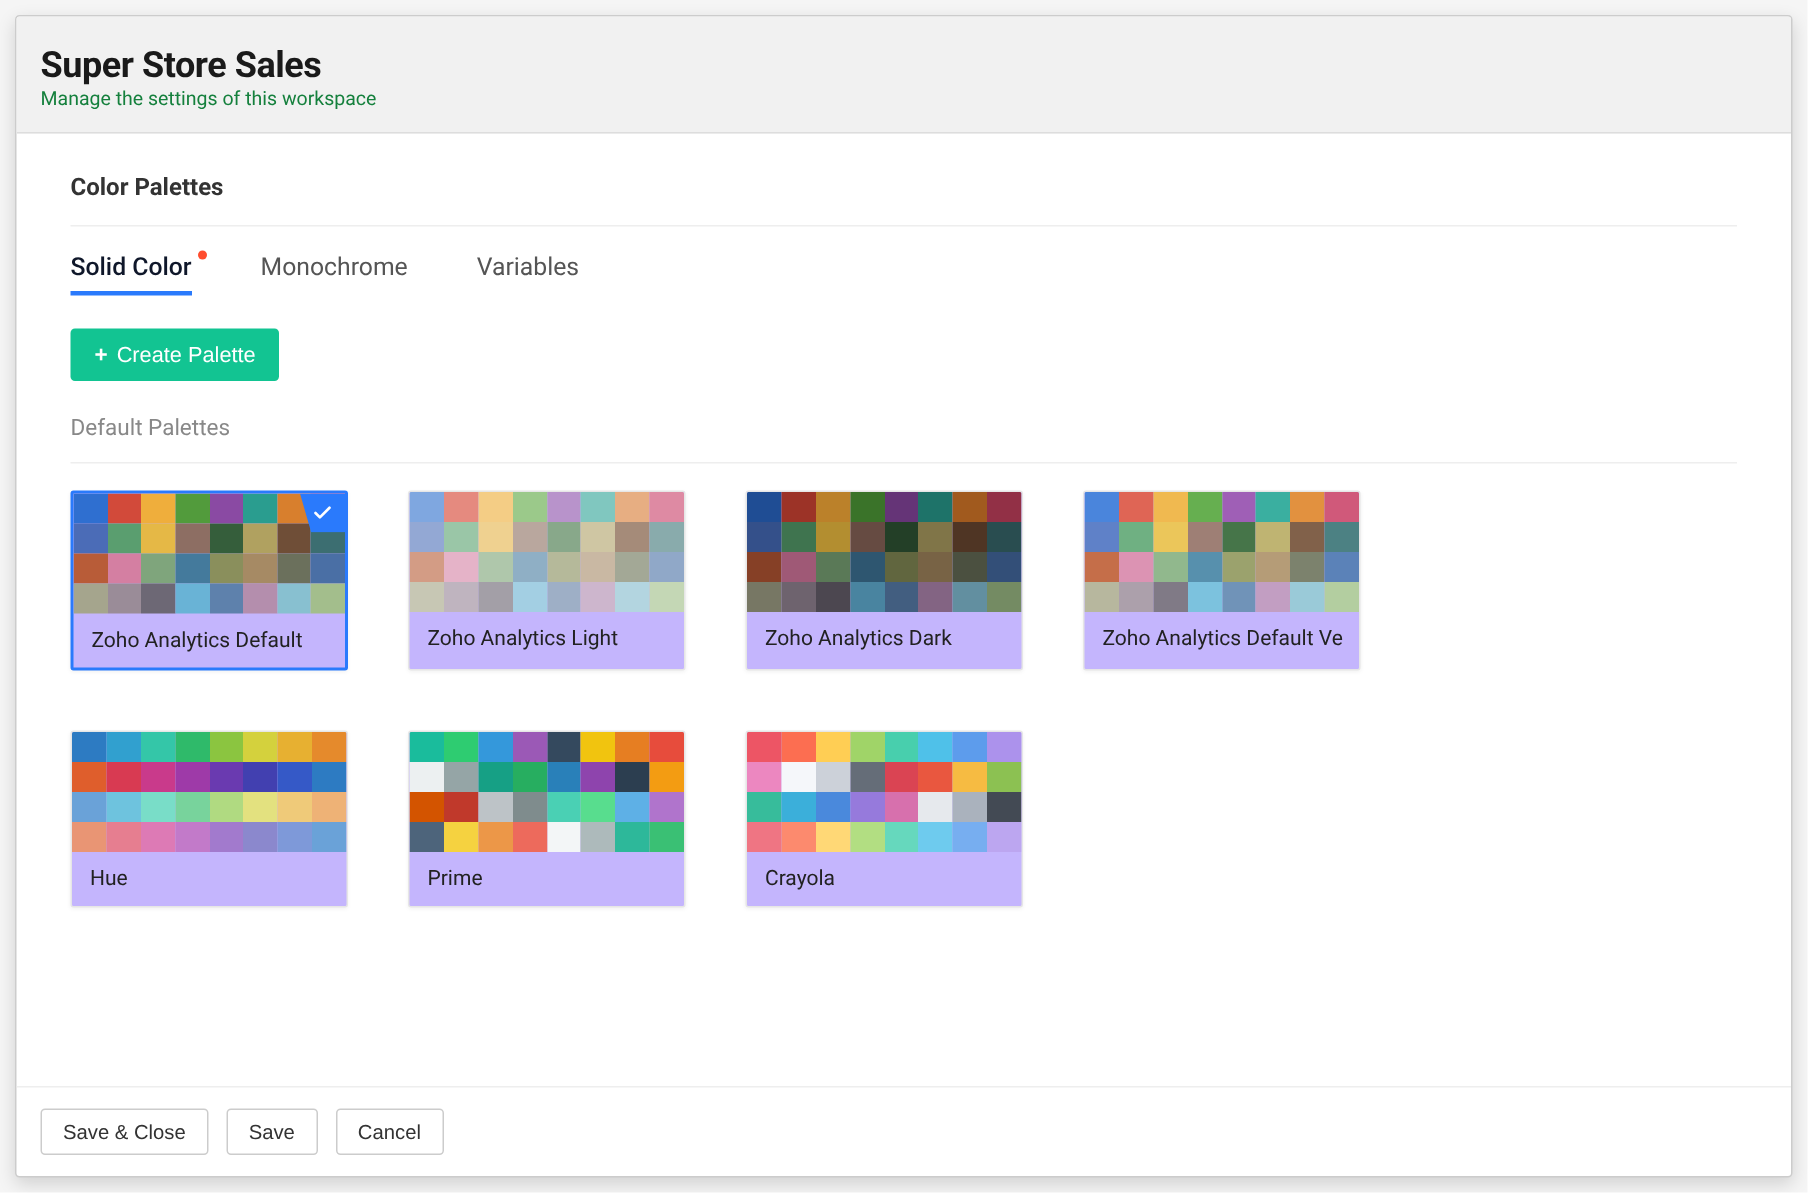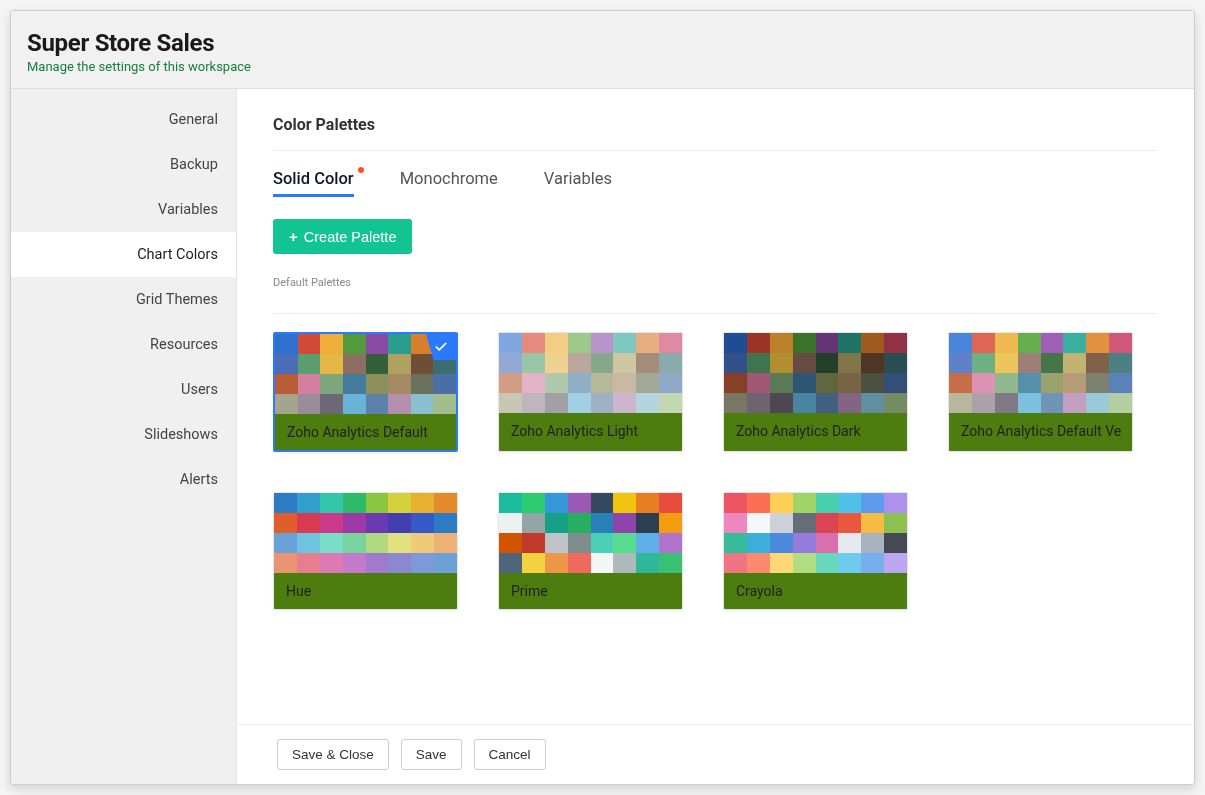--- a/index.html
+++ b/index.html
@@ -110,39 +110,39 @@
       color: #fff;
       border: none;
       font-size: 14.5px;
       padding: 9px 16px;
       border-radius: 3px;
       cursor: pointer;
       margin-bottom: 22px;
     }
     .create-btn .plus { font-size: 15px; font-weight: 600; }
     .group-label {
-      font-size: 11px;
+      font-size: 15px;
       color: #888;
       border-bottom: 1px solid #eee;
-      padding-bottom: 24px;
+      padding-bottom: 14px;
       margin-bottom: 18px;
     }
     .palette-grid {
       display: grid;
       grid-template-columns: repeat(4, 185px);
       gap: 40px 40px;
     }
     .palette-card {
       width: 185px;
       border: 1px solid #e6e6e6;
       border-radius: 2px;
       box-shadow: 0 1px 3px rgba(0,0,0,0.06);
       cursor: pointer;
       overflow: hidden;
-      background: #4d7c0f;
+      background: #c4b5fd;
       position: relative;
     }
     .palette-card.selected {
       border: 2px solid #2a7afc;
     }
     .swatch-area {
       width: 100%;
       height: 80px;
       display: grid;
       grid-template-columns: repeat(8, 1fr);
@@ -165,21 +165,21 @@
       height: 26px;
       background: #2a7afc;
       display: flex;
       align-items: center;
       justify-content: center;
       clip-path: polygon(0 0, 100% 0, 100% 100%, 25% 100%);
     }
     .check-badge svg { width: 14px; height: 14px; stroke: #fff; }
     .footer {
       border-top: 1px solid #eee;
-      padding: 14px 40px;
+      padding: 14px 16px;
       display: flex;
       gap: 12px;
     }
     .footer button {
       background: #fff;
       border: 1px solid #ccc;
       color: #333;
       font-size: 13.5px;
       padding: 7px 14px;
       border-radius: 3px;
@@ -188,31 +188,20 @@
   </style>
 </head>
 <body>
 
 <div class="window">
   <div class="header">
     <h1>Super Store Sales</h1>
     <div class="subtitle">Manage the settings of this workspace</div>
   </div>
   <div class="body">
-    <div class="sidebar" id="sidebar">
-        <div class="sidebar-item">General</div>
-        <div class="sidebar-item">Backup</div>
-        <div class="sidebar-item">Variables</div>
-        <div class="sidebar-item active">Chart Colors</div>
-        <div class="sidebar-item">Grid Themes</div>
-        <div class="sidebar-item">Resources</div>
-        <div class="sidebar-item">Users</div>
-        <div class="sidebar-item">Slideshows</div>
-        <div class="sidebar-item">Alerts</div>
-      </div>
     <div class="main">
       <div class="content">
         <div class="section-title">Color Palettes</div>
         <div class="tabs" id="tabs">
             <div class="tab active">Solid Color<span class="dot"></span></div>
             <div class="tab">Monochrome</div>
             <div class="tab">Variables</div>
           </div>
         <button class="create-btn">
           <span class="plus">+</span>

